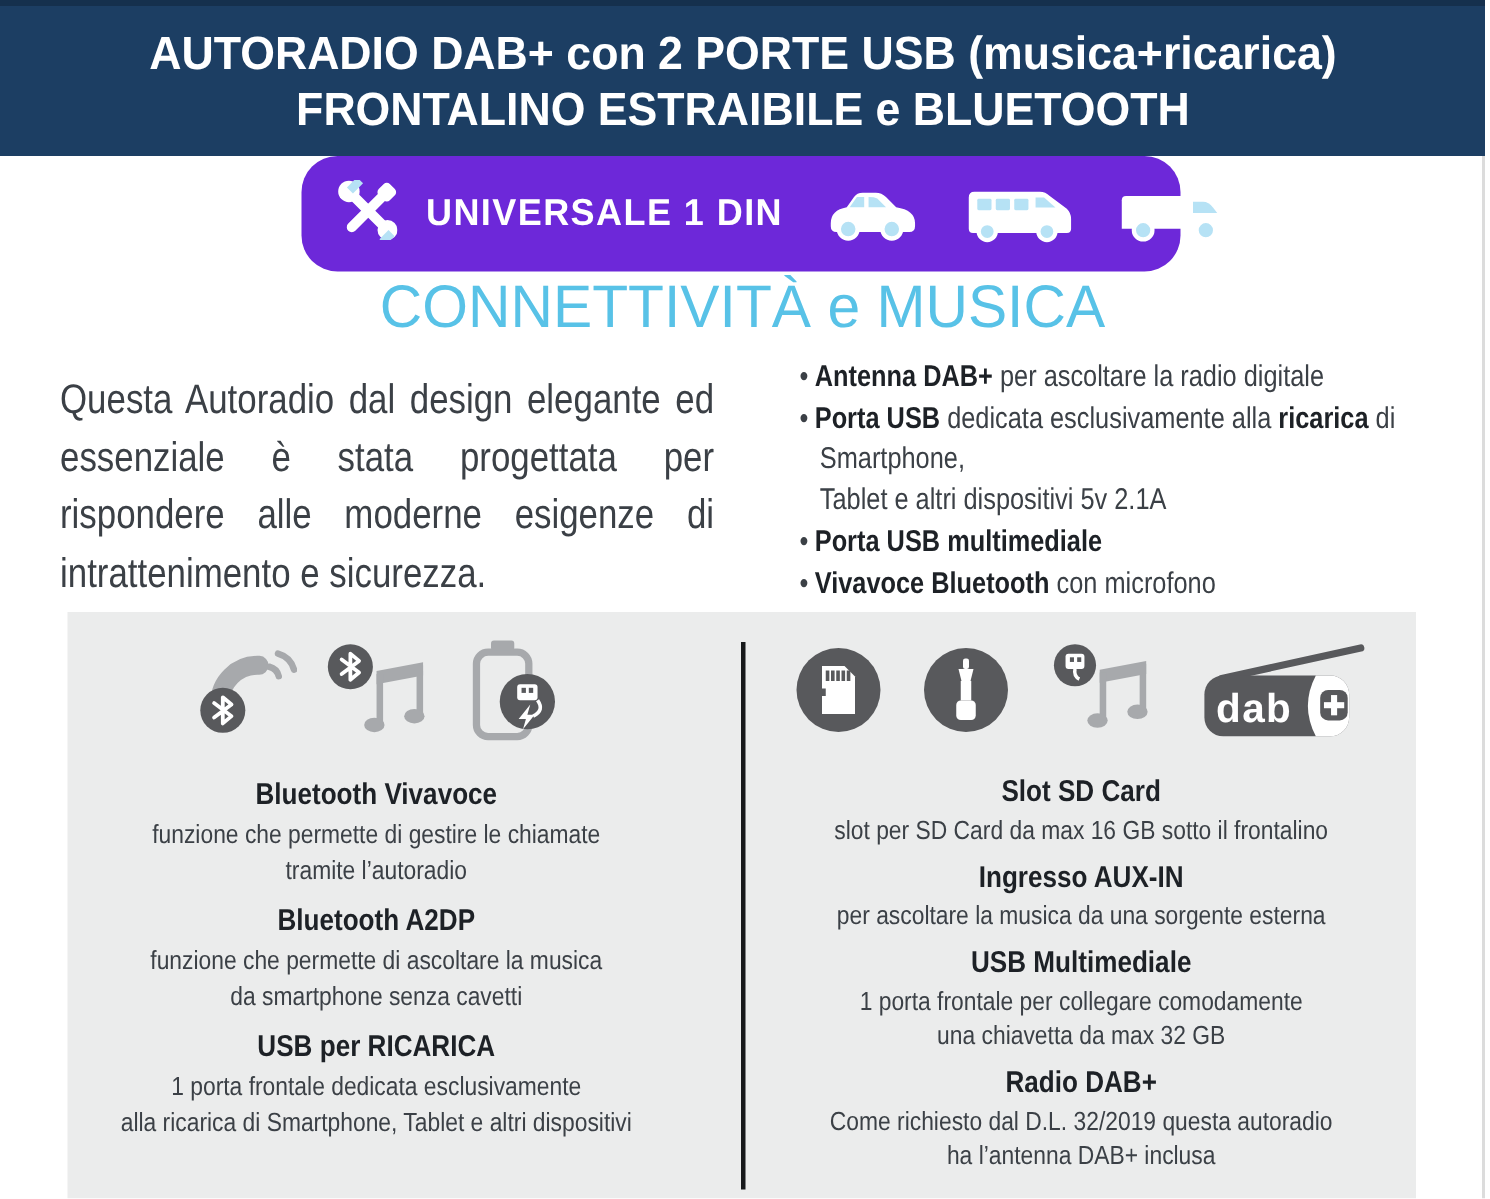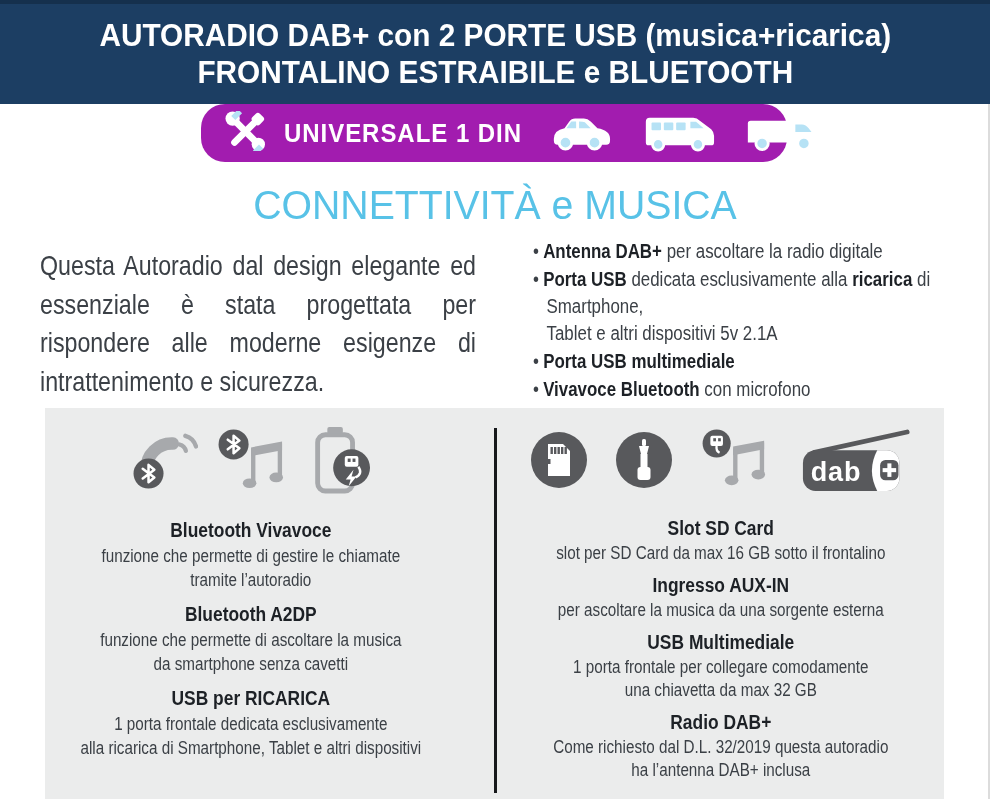--- a/index.html
+++ b/index.html
@@ -12,22 +12,22 @@
     position:absolute;left:0;top:0;width:990px;height:104px;
     background:#1C3E63;border-top:4px solid #15304D;box-sizing:border-box;
     display:flex;flex-direction:column;justify-content:center;align-items:center;
   }
   .header .hline{
     color:#fff;font-weight:bold;font-size:31px;line-height:37px;
     transform:scaleX(.96);white-space:nowrap;
   }
   
   .banner{
-    position:absolute;left:201px;top:104px;width:586px;height:58px;
-    background:#a21caf;border-radius:24px;
+    position:absolute;left:201px;top:104px;width:586px;height:77px;
+    background:#6d28d9;border-radius:24px;
     display:flex;align-items:center;padding-left:24px;box-sizing:border-box;
   }
   .banner-label{
     color:#fff;font-weight:bold;font-size:25px;letter-spacing:1px;
     margin-left:14px;transform:scaleX(.96);white-space:nowrap;
   }
   .veh{margin-left:26px;display:flex;align-items:center}
   
   .section-title{
     position:absolute;left:0;top:183px;width:990px;text-align:center;

